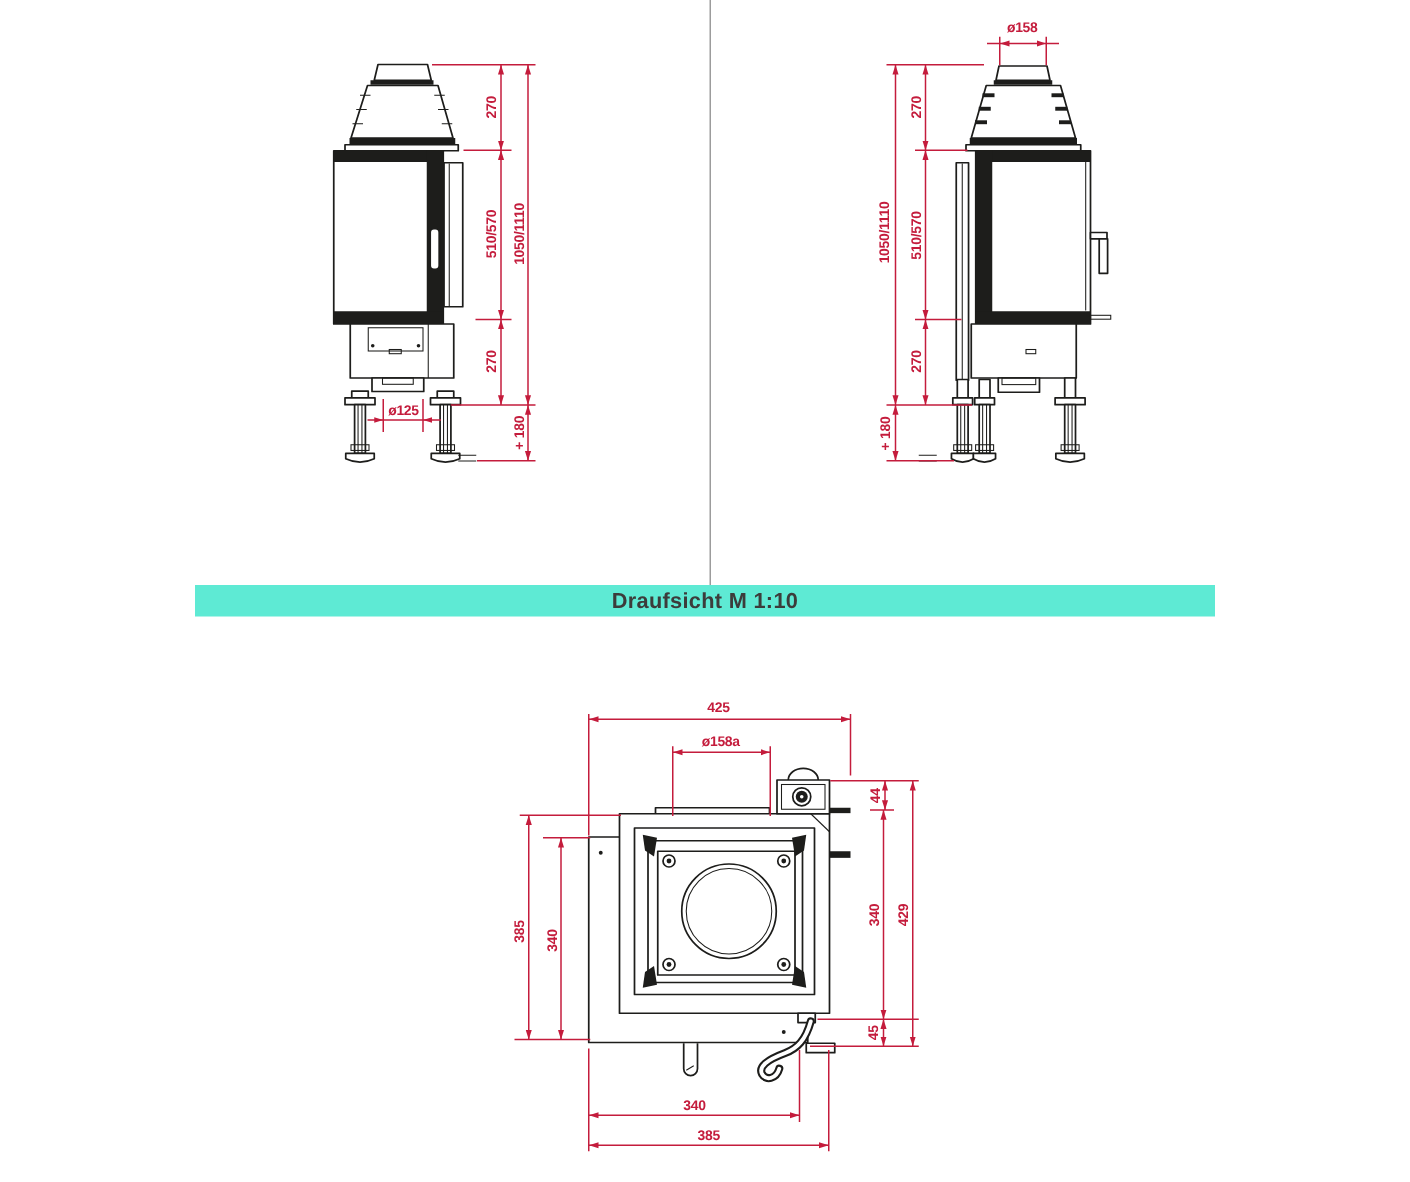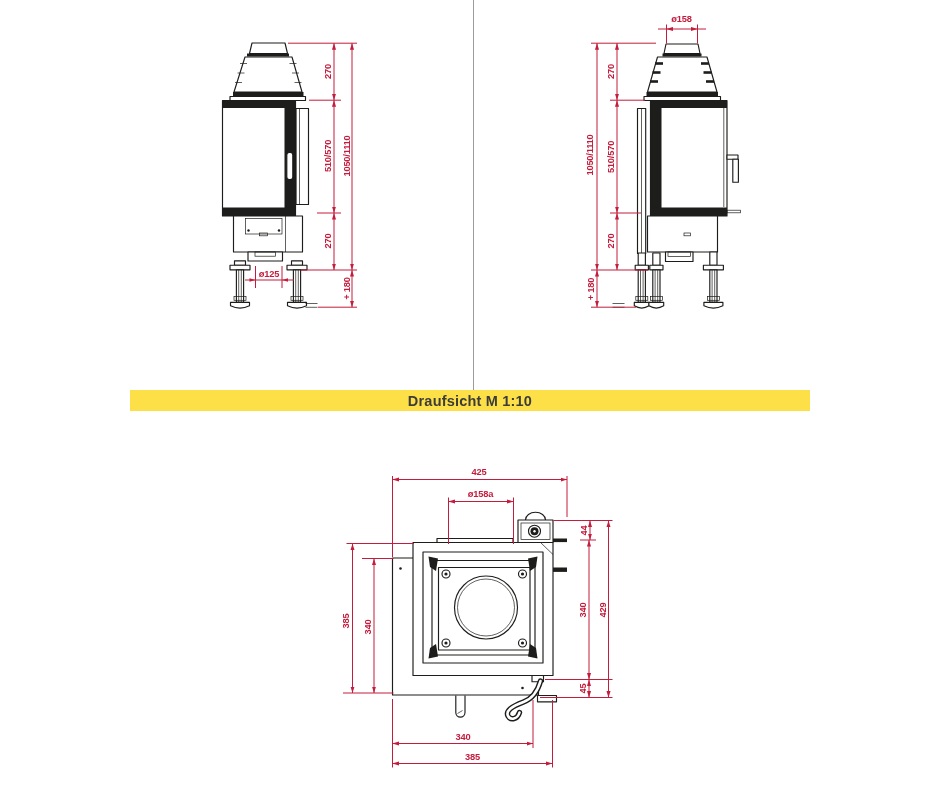--- a/index.html
+++ b/index.html
@@ -1,20 +1,20 @@
 <!DOCTYPE html>
 <html><head>
 <meta charset="utf-8">
 <style>
   html,body{margin:0;padding:0;background:#ffffff;}
   body{width:940px;height:788px;position:relative;overflow:hidden;
        font-family:"Liberation Sans",sans-serif;}
   .stage{position:absolute;inset:0;}
   .divider{position:absolute;left:473px;top:0;width:1.4px;height:390px;background:#9c9c9c;}
-  .title-bar{position:absolute;left:130px;top:390px;width:680px;height:21px;background:#fde047;
+  .title-bar{position:absolute;left:130px;top:390px;width:680px;height:21px;background:#5eead4;
              display:flex;align-items:center;justify-content:center;}
   .title-bar span{font-size:14.5px;font-weight:bold;color:#3c3c3b;letter-spacing:.2px;}
   svg.drawing{position:absolute;left:0;top:0;}
   
   .k{stroke:#1d1d1b;stroke-width:1.15;fill:none;stroke-linejoin:round;}
   .kw{stroke:#1d1d1b;stroke-width:1.15;fill:#ffffff;stroke-linejoin:round;}
   .kt{stroke:#1d1d1b;stroke-width:.7;fill:none;}
   .kf{fill:#1d1d1b;stroke:none;}
   
   .d{stroke:#c41c3c;stroke-width:1;fill:none;}

